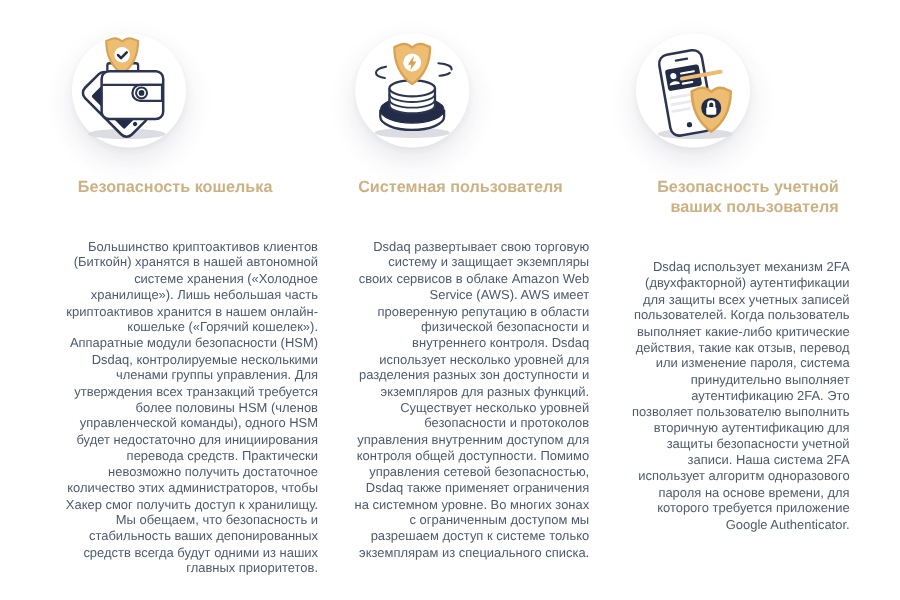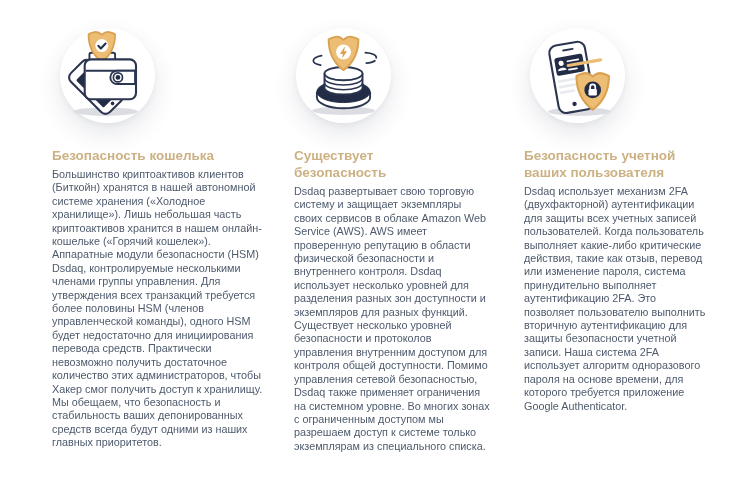--- a/index.html
+++ b/index.html
@@ -1,32 +1,32 @@
 <!DOCTYPE html>
 <html><head>
 <meta charset="utf-8">
 <style>
   html,body{margin:0;padding:0;background:#ffffff;}
   .page{position:relative;width:750px;height:500px;background:#ffffff;overflow:hidden;
-        font-family:"Liberation Sans",sans-serif;}
+        font-family:"Liberation Sans",sans-serif;text-align:right;}
   .card{position:absolute;top:0;}
   .card.c1{left:52px;width:213px;}
   .card.c2{left:294px;width:197px;}
   .card.c3{left:524px;width:184px;}
   .icon-wrap{margin-top:28px;}
   .c1 .icon-wrap{margin-left:8px;}
   .c2 .icon-wrap{margin-left:2px;}
   .c3 .icon-wrap{margin-left:6px;}
   .icon-circle{width:95px;height:95px;border-radius:50%;background:#ffffff;
       box-shadow:0 10px 24px rgba(40,50,80,0.12),0 2px 5px rgba(40,50,80,0.05);
       display:flex;align-items:center;justify-content:center;}
   .icon-circle svg{width:95px;height:95px;display:block;}
   h3.card-title{margin:24px 0 0 0;font-size:13.5px;line-height:17px;font-weight:bold;
       color:#ccb183;max-width:175px;}
-  p.card-body{margin:4px 0 0 0;font-size:10.8px;line-height:13.4px;color:#4e5a6c;}
+  p.card-body{margin:36px 0 0 0;font-size:10.8px;line-height:13.4px;color:#4e5a6c;}
 </style>
 </head>
 <body>
 
 <div class="page">
 
   <div class="card c1">
     <div class="icon-wrap">
       <div class="icon-circle">
         <svg viewBox="0 0 100 100">
@@ -78,21 +78,21 @@
           <path d="M83,34.5 C81,36 77.5,36.8 74,37" fill="none" stroke="#2b3550" stroke-width="1.8" stroke-linecap="round"></path>
 
           <g transform="translate(50,27) scale(1.12)">
             <path d="M0,-13 C2,-15 4.5,-16 6.5,-16 C9,-16 11.5,-14.5 14,-13.5 C14,-1 9,9 0,15.5 C-9,9 -14,-1 -14,-13.5 C-11.5,-14.5 -9,-16 -6.5,-16 C-4.5,-16 -2,-15 0,-13 Z" fill="#ecbd72" stroke="#d9a253" stroke-width="1.8" stroke-linejoin="round"></path>
             <circle cx="0" cy="-1.5" r="7" fill="#ffffff"></circle>
             <path d="M1.4,-7 L-3.4,0.3 L-0.6,0.3 L-1.4,4.5 L3.4,-2.2 L0.6,-2.2 Z" fill="#d9a253"></path>
           </g>
         </svg>
       </div>
     </div>
-    <h3 class="card-title">Существует безопасность</h3>
+    <h3 class="card-title">Системная пользователя</h3>
     <p class="card-body">Dsdaq развертывает свою торговую систему и защищает экземпляры своих сервисов в облаке Amazon Web Service (AWS). AWS имеет проверенную репутацию в области физической безопасности и внутреннего контроля. Dsdaq использует несколько уровней для разделения разных зон доступности и экземпляров для разных функций. Существует несколько уровней безопасности и протоколов управления внутренним доступом для контроля общей доступности. Помимо управления сетевой безопасностью, Dsdaq также применяет ограничения на системном уровне. Во многих зонах с ограниченным доступом мы разрешаем доступ к системе только экземплярам из специального списка.</p>
   </div>
 
   <div class="card c3">
     <div class="icon-wrap">
       <div class="icon-circle">
         <svg viewBox="0 0 100 100">
           <ellipse cx="52" cy="88" rx="33" ry="4.5" fill="#dcdde2"></ellipse>
 
           <g transform="translate(44,52) rotate(-10)">

